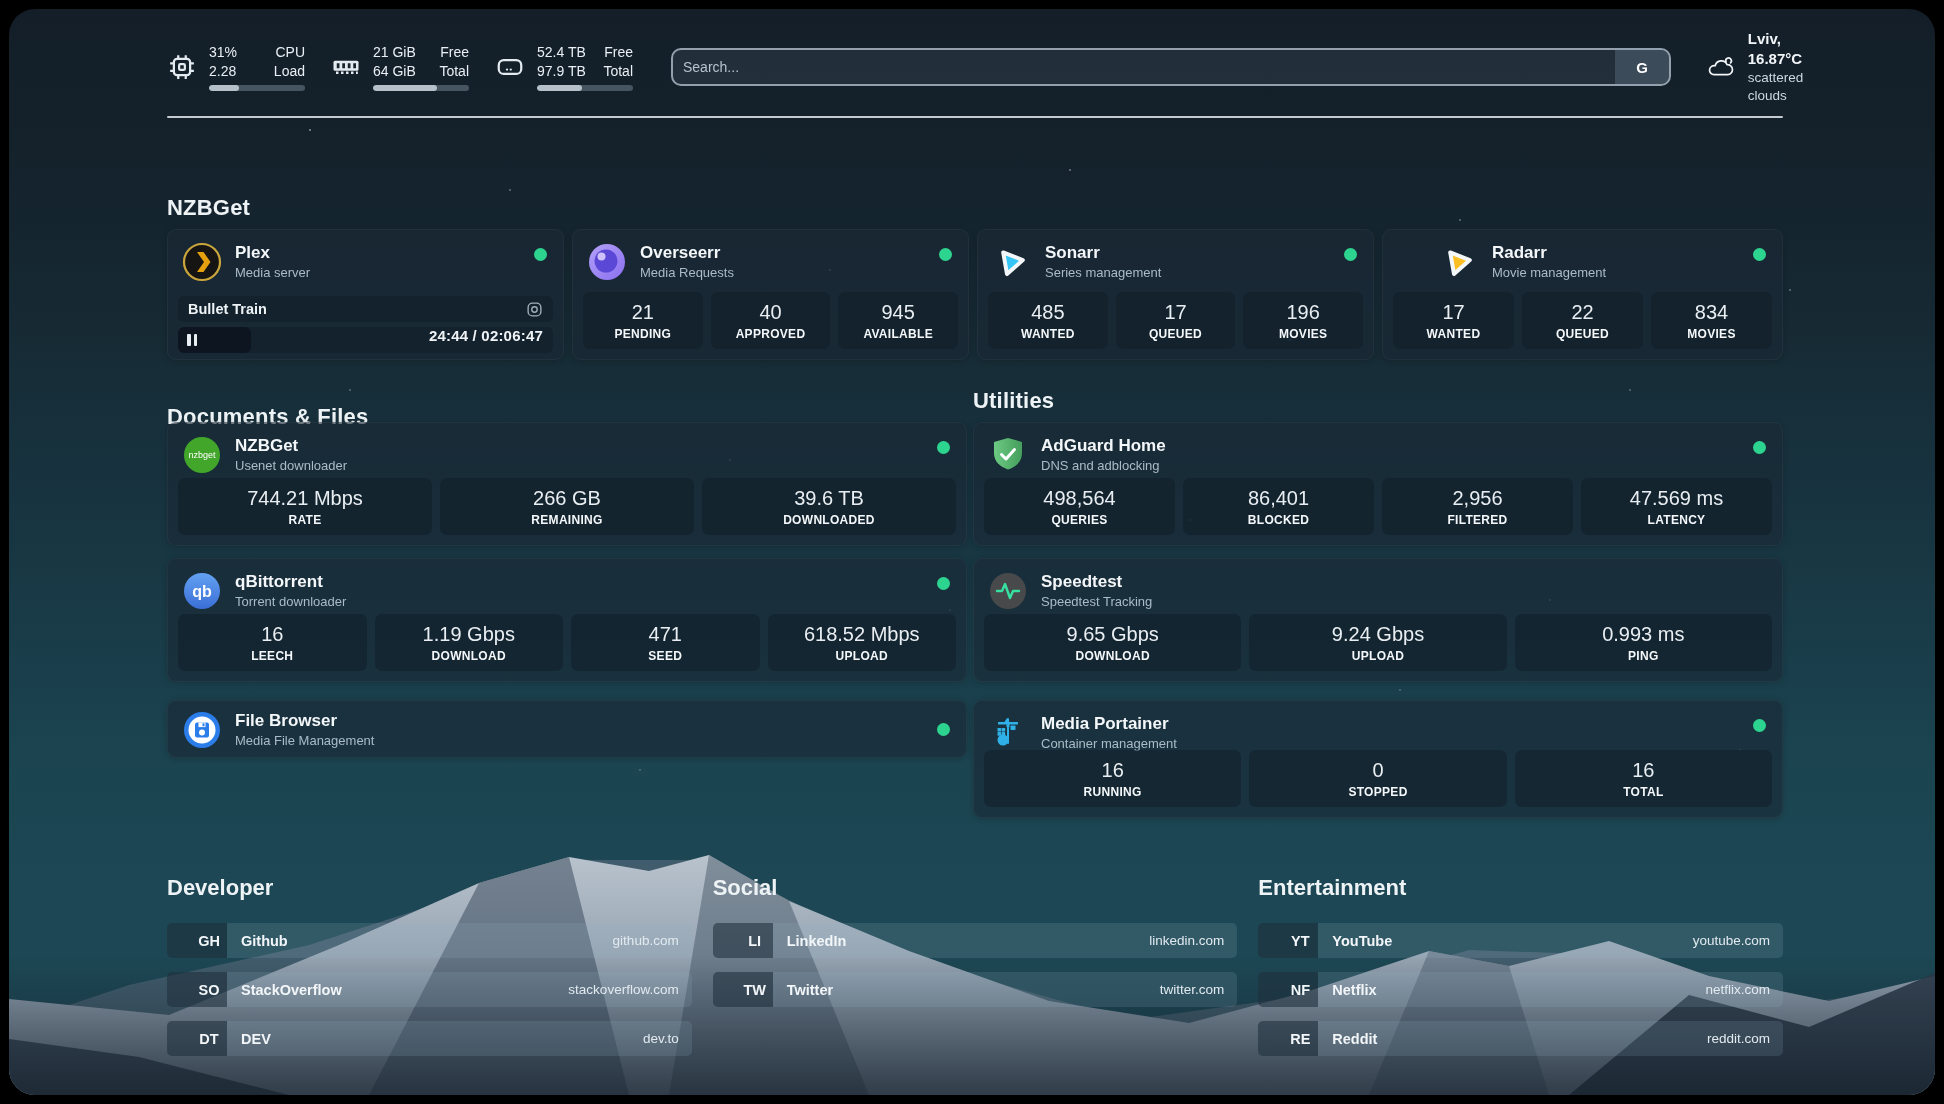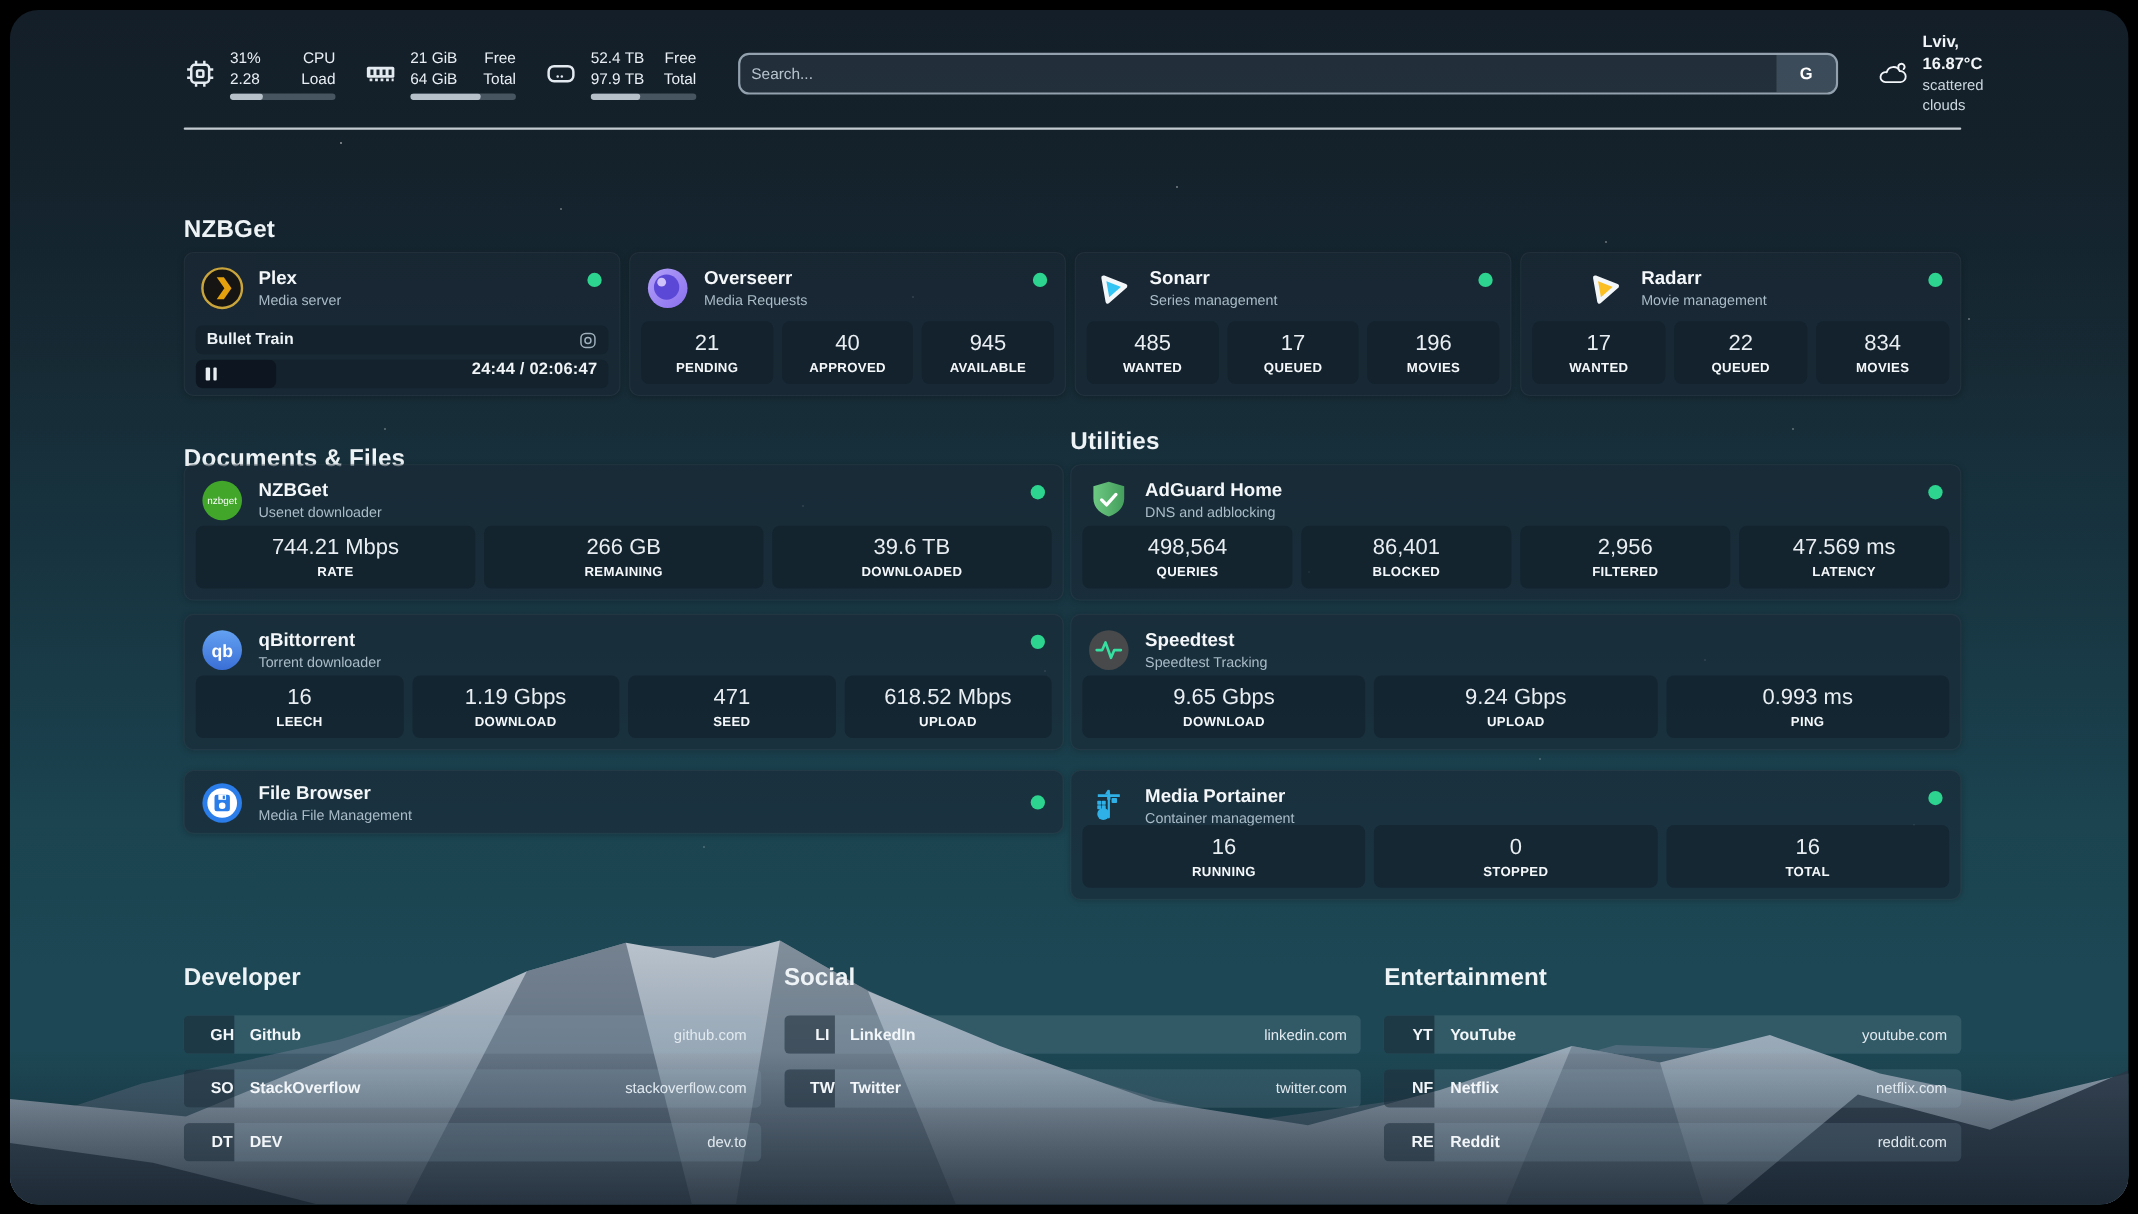--- a/index.html
+++ b/index.html
@@ -92,21 +92,21 @@
   .pause-icon i { display:block; width:3.5px; height:12px; background:#e9eef2; border-radius:1px; }
   .plex-time { margin-left:auto; padding-right:10px; font-size:15px; font-weight:600; color:#f0f4f7; letter-spacing:.2px; }
 
   
   .bookmarks { position:absolute; top:866px; left:158px; width:1616px;
     display:grid; grid-template-columns:repeat(3, 1fr); column-gap:21px; }
   .bm-col .section-title-inline { font-size:22px; font-weight:600; color:#eef3f6; margin-bottom:22px; }
   .bm-rows { display:flex; flex-direction:column; gap:14px; }
   .bm-row { display:flex; align-items:center; height:35px; border-radius:5px; overflow:hidden;
     background:rgba(150,176,194,.17); text-decoration:none; color:inherit; cursor:pointer; }
-  .bm-abbr { width:46px; height:100%; flex:0 0 auto; display:flex; align-items:center; justify-content:center;
+  .bm-abbr { width:60px; height:100%; flex:0 0 auto; display:flex; align-items:center; justify-content:center;
     background:rgba(12,26,38,.5); font-size:14.5px; font-weight:700; color:#f2f6f9;padding-left:24px; }
   .bm-name { margin-left:14px; font-size:14.5px; font-weight:600; color:#f2f6f9; }
   .bm-url { margin-left:auto; padding-right:13px; font-size:13.5px; color:#e2eaf0; }
 </style>
 </head>
 <body>
 
 <div class="frame">
 <div class="screen">
 

